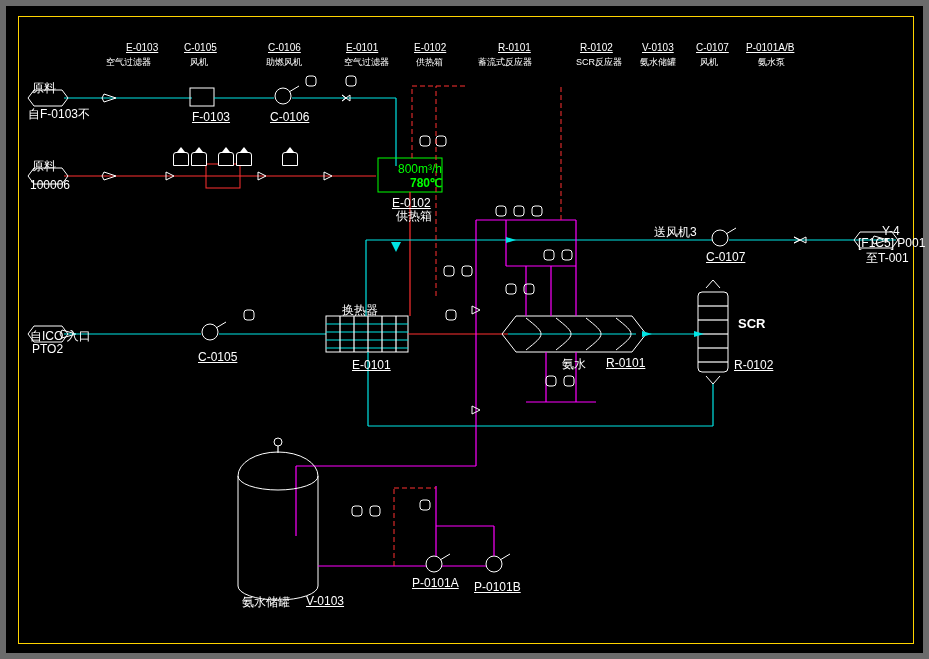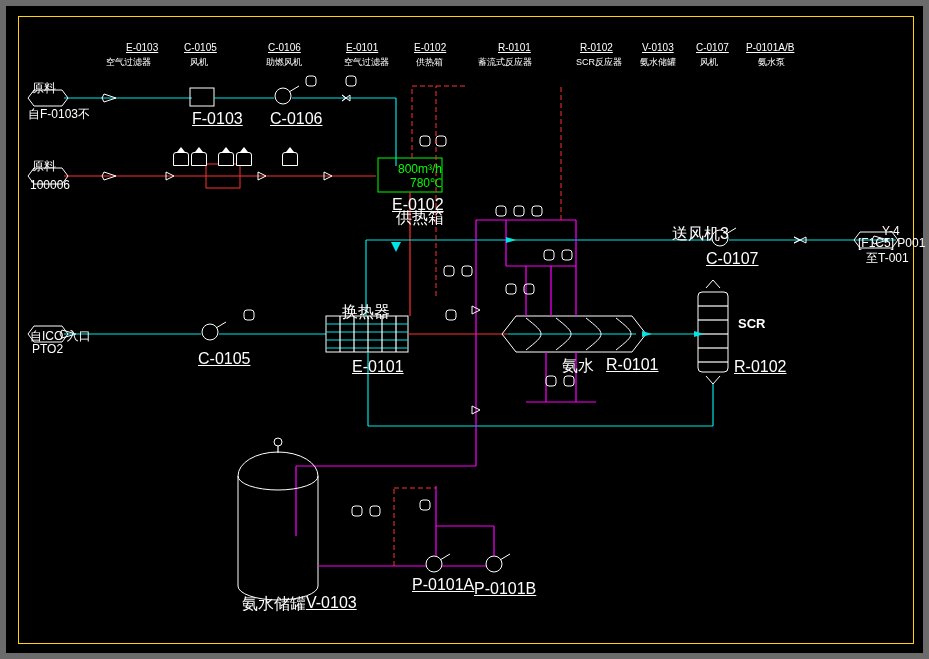--- a/index.html
+++ b/index.html
@@ -1,18 +1,18 @@
 <!DOCTYPE html>
 <html><head>
 <meta charset="utf-8">
 <style>
   html,body{margin:0;padding:0;background:#6b6b6b;width:929px;height:659px;overflow:hidden;font-family:"Microsoft YaHei",SimSun,Arial,sans-serif}
   .canvas-wrap{position:absolute;left:6px;top:6px;width:917px;height:647px;background:#000}
   .frame{position:absolute;left:12px;top:10px;width:894px;height:626px;border:1px solid #ffd400}
-  .txt{position:absolute;color:#fff;font-size:16px;white-space:nowrap}
+  .txt{position:absolute;color:#fff;font-size:12px;white-space:nowrap}
   .under{text-decoration:underline}
   .cyan{color:#00e5e5}
   .mag{color:#ff00ff}
   .red{color:#ff3030}
   .grn{color:#00ff00}
   .hdr{font-size:10px;color:#fff}
   .hdr-sub{font-size:9px;color:#fff}
   .inst{position:absolute;width:14px;height:12px;border:1px solid #fff;background:#000;border-radius:3px 3px 0 0}
   .inst .flag{position:absolute;left:3px;top:-6px;width:0;height:0;border-left:4px solid transparent;border-right:4px solid transparent;border-bottom:5px solid #fff}
   svg{position:absolute;left:0;top:0}
@@ -213,36 +213,36 @@
     <div class="txt hdr under" style="left:690px;top:36px">C-0107</div>
     <div class="txt hdr-sub" style="left:694px;top:50px">风机</div>
     <div class="txt hdr under" style="left:740px;top:36px">P-0101A/B</div>
     <div class="txt hdr-sub" style="left:752px;top:50px">氨水泵</div>
   </div>
 
   <div class="txt under" style="left:186px;top:104px">F-0103</div>
   <div class="txt under" style="left:264px;top:104px">C-0106</div>
   <div class="txt under" style="left:386px;top:190px">E-0102</div>
   <div class="txt" style="left:390px;top:202px">供热箱</div>
-  <div class="txt" style="left:666px;top:218px">送风机3</div>
+  <div class="txt" style="left:648px;top:218px">送风机3</div>
   <div class="txt under" style="left:700px;top:244px">C-0107</div>
   <div class="txt under" style="left:192px;top:344px">C-0105</div>
   <div class="txt" style="left:336px;top:296px">换热器</div>
   <div class="txt under" style="left:346px;top:352px">E-0101</div>
   <div class="txt" style="left:556px;top:350px">氨水</div>
   <div class="txt under" style="left:600px;top:350px">R-0101</div>
   <div class="txt" style="left:732px;top:310px;font-size:13px;font-weight:bold">SCR</div>
   <div class="txt under" style="left:728px;top:352px">R-0102</div>
   <div class="txt" style="left:236px;top:588px">氨水储罐</div>
   <div class="txt under" style="left:300px;top:588px">V-0103</div>
   <div class="txt under" style="left:406px;top:570px">P-0101A</div>
   <div class="txt under" style="left:468px;top:574px">P-0101B</div>
 
   <div class="txt grn tiny" style="left:392px;top:156px;font-weight:normal">800m³/h</div>
-  <div class="txt grn tiny" style="left:404px;top:168px;font-weight:normal">780℃</div>
+  <div class="txt grn tiny" style="left:404px;top:168px;font-weight:bold">780℃</div>
 
   <div class="txt tiny" style="left:26px;top:74px">原料</div>
   <div class="txt tiny" style="left:22px;top:100px">自F-0103不</div>
   <div class="txt tiny" style="left:26px;top:152px">原料</div>
   <div class="txt tiny" style="left:24px;top:172px">100006</div>
   <div class="txt tiny" style="left:24px;top:322px">自ICO 入口</div>
   <div class="txt tiny" style="left:26px;top:336px">PTO2</div>
   <div class="txt tiny" style="left:876px;top:218px">Y-4</div>
   <div class="txt tiny" style="left:852px;top:230px">[F1C5] P001</div>
   <div class="txt tiny" style="left:860px;top:244px">至T-001</div>

